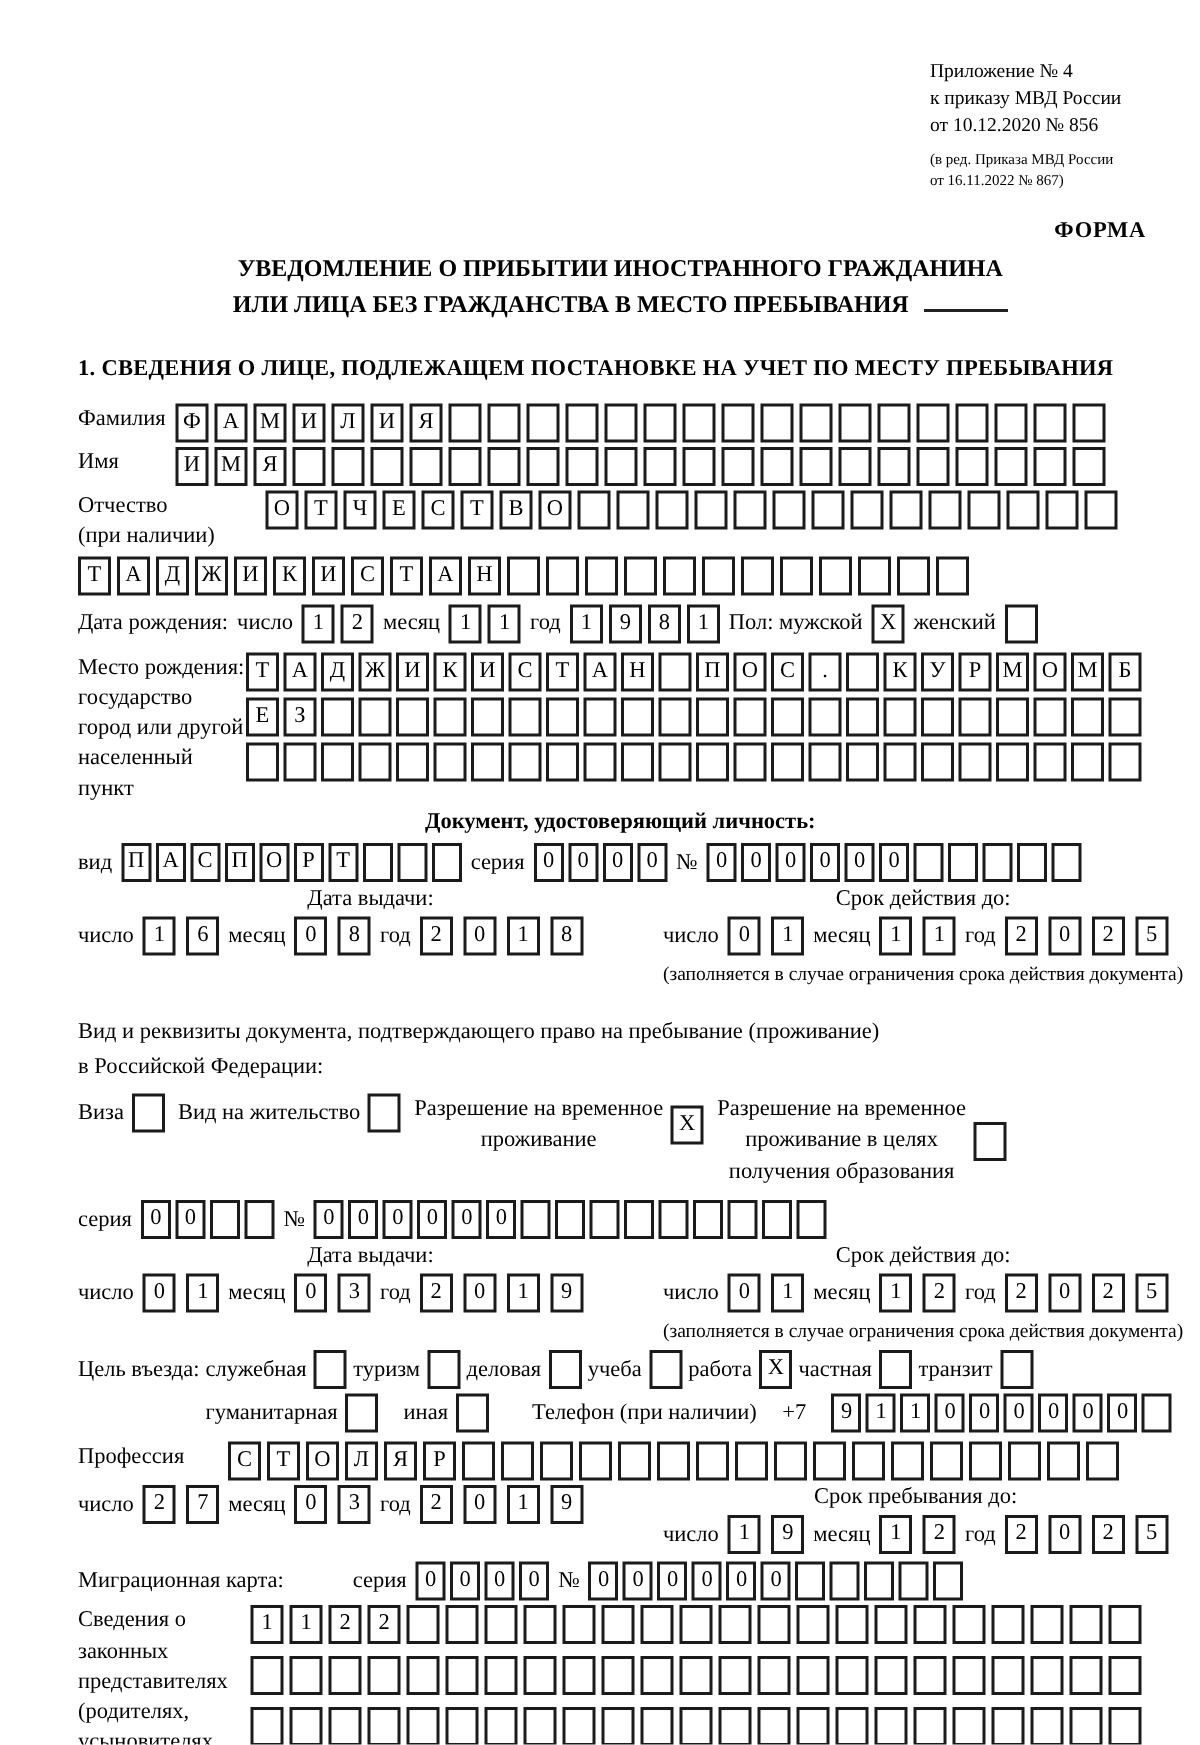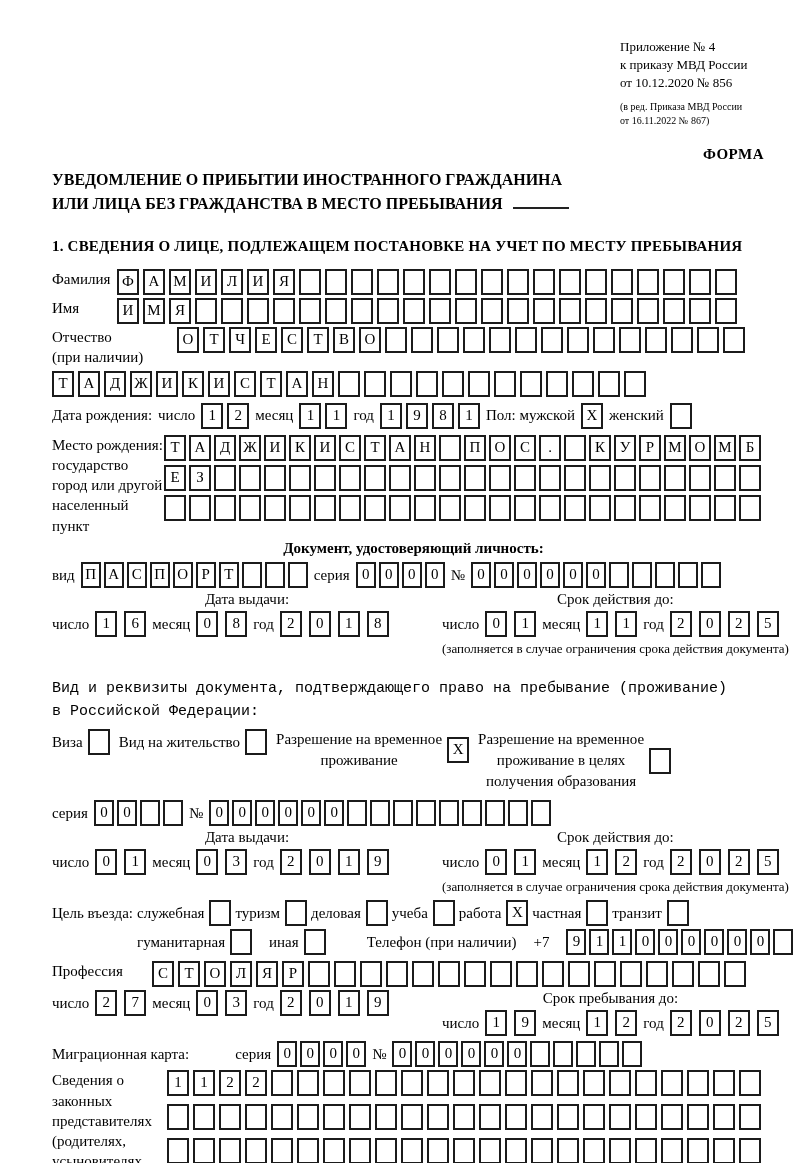--- a/index.html
+++ b/index.html
@@ -2,21 +2,21 @@
 <html><head>
 <meta charset="utf-8">
 <style>
   html,body{margin:0;padding:0;background:#ffffff;}
   body{width:800px;height:1163px;position:relative;color:#000;
        font-family:"Liberation Serif","DejaVu Serif",serif;font-size:15px;}
   .page{position:absolute;inset:0;padding:40px 25px 10px 52px;box-sizing:border-box;overflow:hidden;}
   .hdr{position:absolute;left:620px;top:38px;font-size:13px;line-height:1.4;}
   .hdr-sub{margin-top:7px;font-size:10px;line-height:1.4;}
   .forma{position:absolute;top:146px;right:36px;font-weight:bold;font-size:15px;letter-spacing:.5px;}
-  .title{margin-top:128px;text-align:left;font-weight:bold;font-size:16px;line-height:1.5;}
+  .title{margin-top:128px;text-align:center;font-weight:bold;font-size:16px;line-height:1.5;}
   .uline{display:inline-block;width:56px;border-bottom:2px solid #222;margin-left:10px;}
   .sec1{margin-top:22px;margin-bottom:14px;font-weight:bold;font-size:15px;letter-spacing:.2px;}
   .frow{display:flex;align-items:flex-start;margin-bottom:3px;}
   .mid{align-items:center;}
   .lbl{line-height:1.35;flex:none;}
   .w1{width:65px;}  .w2{width:125px;}  .w3{width:95px;}  .w4{width:112px;}  .w5{width:115px;}
   .crow{display:inline-flex;gap:4px;flex:none;}
   .cell,.cbx{width:22px;height:26px;box-sizing:border-box;border:2px solid #1b1b1b;background:#fff;
              text-align:center;font-size:15px;line-height:21px;flex:none;display:inline-block;}
   .tight .crow{gap:3px;}
@@ -24,21 +24,21 @@
   .stack>.crow{display:flex;margin-bottom:4px;}
   .gap6{gap:6px;display:flex;align-items:center;}
   .datepair{display:flex;margin-bottom:5px;margin-top:2px;}
   .dg-left{width:390px;flex:none;}
   .dg-right{flex:none;}
   .dghead{text-align:center;margin-bottom:3px;}
   .dgrow{display:flex;align-items:center;gap:6px;}
   .dgrow .crow{gap:7px;}
   .dgnote{font-size:13px;margin-top:4px;text-align:center;}
   .dochead{text-align:center;font-weight:bold;margin:4px 0 5px 0;}
-  .intro{line-height:1.55;margin-top:20px;font-family:Liberation Mono, monospace;}
+  .intro{line-height:1.55;margin-top:20px;}
   .optrow{display:flex;align-items:flex-start;gap:9px;margin:6px 0 8px 0;}
   .optml{text-align:center;line-height:1.4;flex:none;}
   .purp{display:inline-flex;align-items:center;gap:5px;flex:none;}
   .indent{margin-left:85px;}
   .mt6{margin-top:6px;font-family:Liberation Serif, serif;}
 </style>
 </head>
 <body>
 
 <div class="page">
@@ -523,21 +523,21 @@
 
   <div class="frow mid indent sm" style="gap:17px;">
     <span class="purp">
         <span class="lbl">гуманитарная</span>
         <span class="cbx"></span>
       </span>
     <span class="purp">
         <span class="lbl">иная</span>
         <span class="cbx"></span>
       </span>
-    <span class="lbl" style="margin-left:24px;text-align:right;">Телефон (при наличии)</span>
+    <span class="lbl" style="margin-left:12px;text-align:right;">Телефон (при наличии)</span>
     <span class="lbl">+7</span>
     <span class="crow">
         <span class="cell">9</span>
         <span class="cell">1</span>
         <span class="cell">1</span>
         <span class="cell">0</span>
         <span class="cell">0</span>
         <span class="cell">0</span>
         <span class="cell">0</span>
         <span class="cell">0</span>

